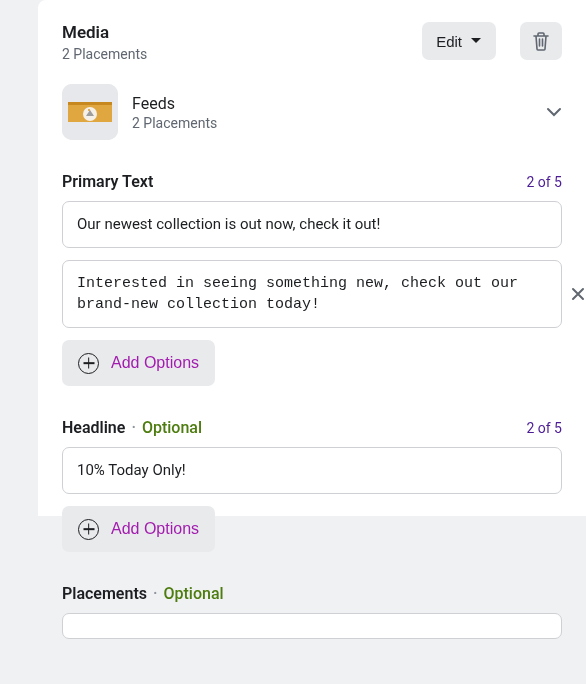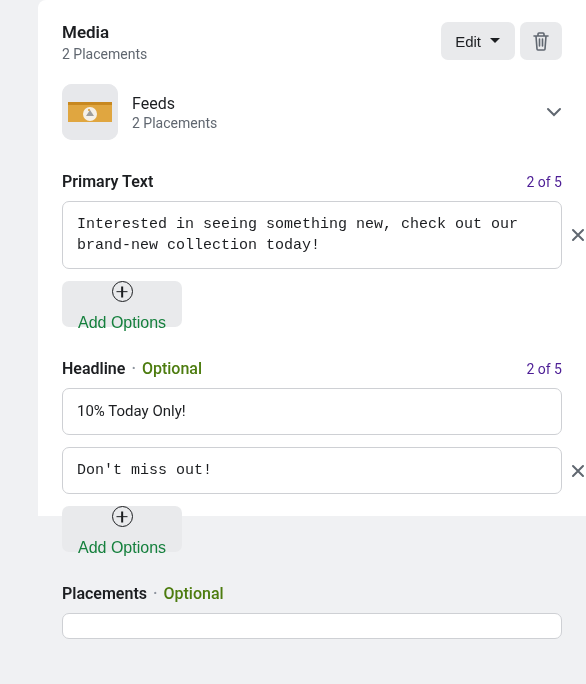--- a/index.html
+++ b/index.html
@@ -29,21 +29,21 @@
       font-weight: 600;
       color: #1c1e21;
     }
     .media-titles .subtitle {
       font-size: 14px;
       color: #606770;
       margin-top: 4px;
     }
     .media-actions {
       display: flex;
-      gap: 5px;
+      gap: 24px;
       margin-left: 33px;
     }
     .btn {
       background: #e9eaec;
       border: none;
       border-radius: 7px;
       height: 38px;
       display: flex;
       align-items: center;
       justify-content: center;
@@ -165,24 +165,23 @@
     .add-btn {
       background: #e9eaec;
       border: none;
       border-radius: 7px;
       height: 46px;
       display: flex;
       align-items: center;
       gap: 12px;
       padding: 0 16px;
       font-size: 16px;
-      color: #15803d;
+      color: #a21caf;
       cursor: pointer;
       margin-top: 6px;
-      flex-direction: column;
     }
     .plus-circle {
       width: 21px;
       height: 21px;
       border: 1.7px solid #1c1e21;
       border-radius: 50%;
       position: relative;
       display: inline-block;
       flex-shrink: 0;
     }
@@ -253,20 +252,23 @@
           <path d="M2 2 L8 8 L14 2" stroke="#606770" stroke-width="2" fill="none" stroke-linecap="round"></path>
         </svg>
     </div>
   </div>
 
   <div class="section">
     <div class="section-header">
       <div class="section-label">Primary Text</div>
       <div class="counter">2 of 5</div>
     </div>
+    <div class="input-box">
+      <span>Our newest collection is out now, check it out!</span>
+    </div>
     <div class="input-wrap">
       <div class="input-box">
         <span>Interested in seeing something new, check out our brand-new collection today!</span>
       </div>
       <div class="close-x">
         <svg width="14" height="14" viewBox="0 0 14 14">
             <path d="M2 2 L12 12 M12 2 L2 12" stroke="#606770" stroke-width="2" stroke-linecap="round"></path>
           </svg>
       </div>
     </div>
@@ -279,30 +281,20 @@
   <div class="section">
     <div class="section-header">
       <div class="section-label">
         <span>Headline</span><span class="dot"> · </span><span class="optional">Optional</span>
       </div>
       <div class="counter">2 of 5</div>
     </div>
     <div class="input-box">
       <span>10% Today Only!</span>
     </div>
-    <div class="input-wrap">
-      <div class="input-box">
-        <span>Don't miss out!</span>
-      </div>
-      <div class="close-x">
-        <svg width="14" height="14" viewBox="0 0 14 14">
-            <path d="M2 2 L12 12 M12 2 L2 12" stroke="#606770" stroke-width="2" stroke-linecap="round"></path>
-          </svg>
-      </div>
-    </div>
     <button class="add-btn">
       <span class="plus-circle"></span>
       <span>Add Options</span>
     </button>
   </div>
 
   <div class="section">
     <div class="section-header">
       <div class="section-label">
         <span>Placements</span><span class="dot"> · </span><span class="optional">Optional</span>

